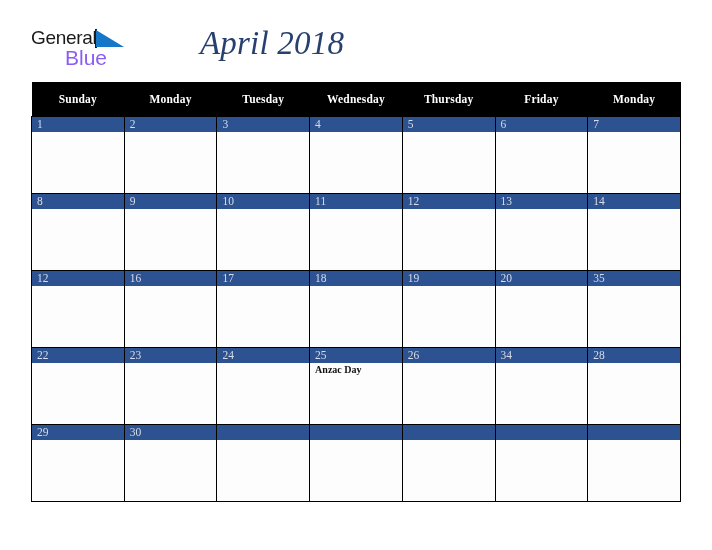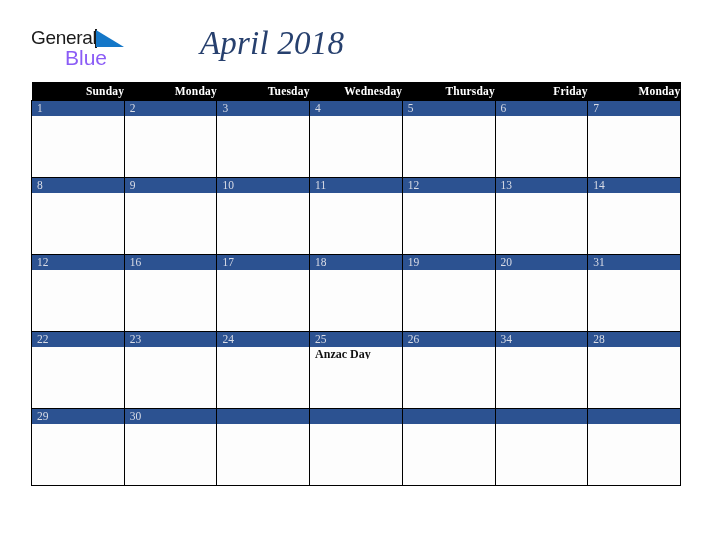--- a/index.html
+++ b/index.html
@@ -99,22 +99,22 @@
     border-collapse: collapse;
     table-layout: fixed;
   }
   .calendar th {
     height: 18px;
     background: #000000;
     color: #ffffff;
     font-family: "Liberation Serif", serif;
     font-size: 11.5px;
     font-weight: bold;
-    text-align: right;
-    padding: 0;
+    text-align: center;
+    padding: 8px;
     border: 0;
     vertical-align: middle;
     letter-spacing: 0.2px;
   }
   .calendar td {
     padding: 0;
     border: 1px solid #000000;
     vertical-align: top;
     background: #fdfdfd;
     height: 76px;
@@ -131,27 +131,26 @@
     padding: 0 0 0 5px;
     white-space: nowrap;
   }
   .events {
     display: block;
     padding: 2px 4px 0 5px;
   }
   .event {
     display: block;
     font-family: "Liberation Serif", serif;
-    font-size: 12px;
+    font-size: 10px;
     font-weight: bold;
     color: #111111;
     line-height: 10px;
     white-space: nowrap;
     overflow: hidden;
-    text-decoration: underline;
   }
 </style>
 </head>
 <body>
 
 <div class="page-header">
 
   <div class="logo">
     <span class="logo-general">General</span>
     <span class="logo-bar"></span>
@@ -258,21 +257,21 @@
         </td>
         <td>
           <span class="daynum">19</span>
           <span class="events"></span>
         </td>
         <td>
           <span class="daynum">20</span>
           <span class="events"></span>
         </td>
         <td>
-          <span class="daynum">31</span>
+          <span class="daynum">35</span>
           <span class="events"></span>
         </td>
       </tr>
       <tr>
         <td>
           <span class="daynum">22</span>
           <span class="events"></span>
         </td>
         <td>
           <span class="daynum">23</span>

